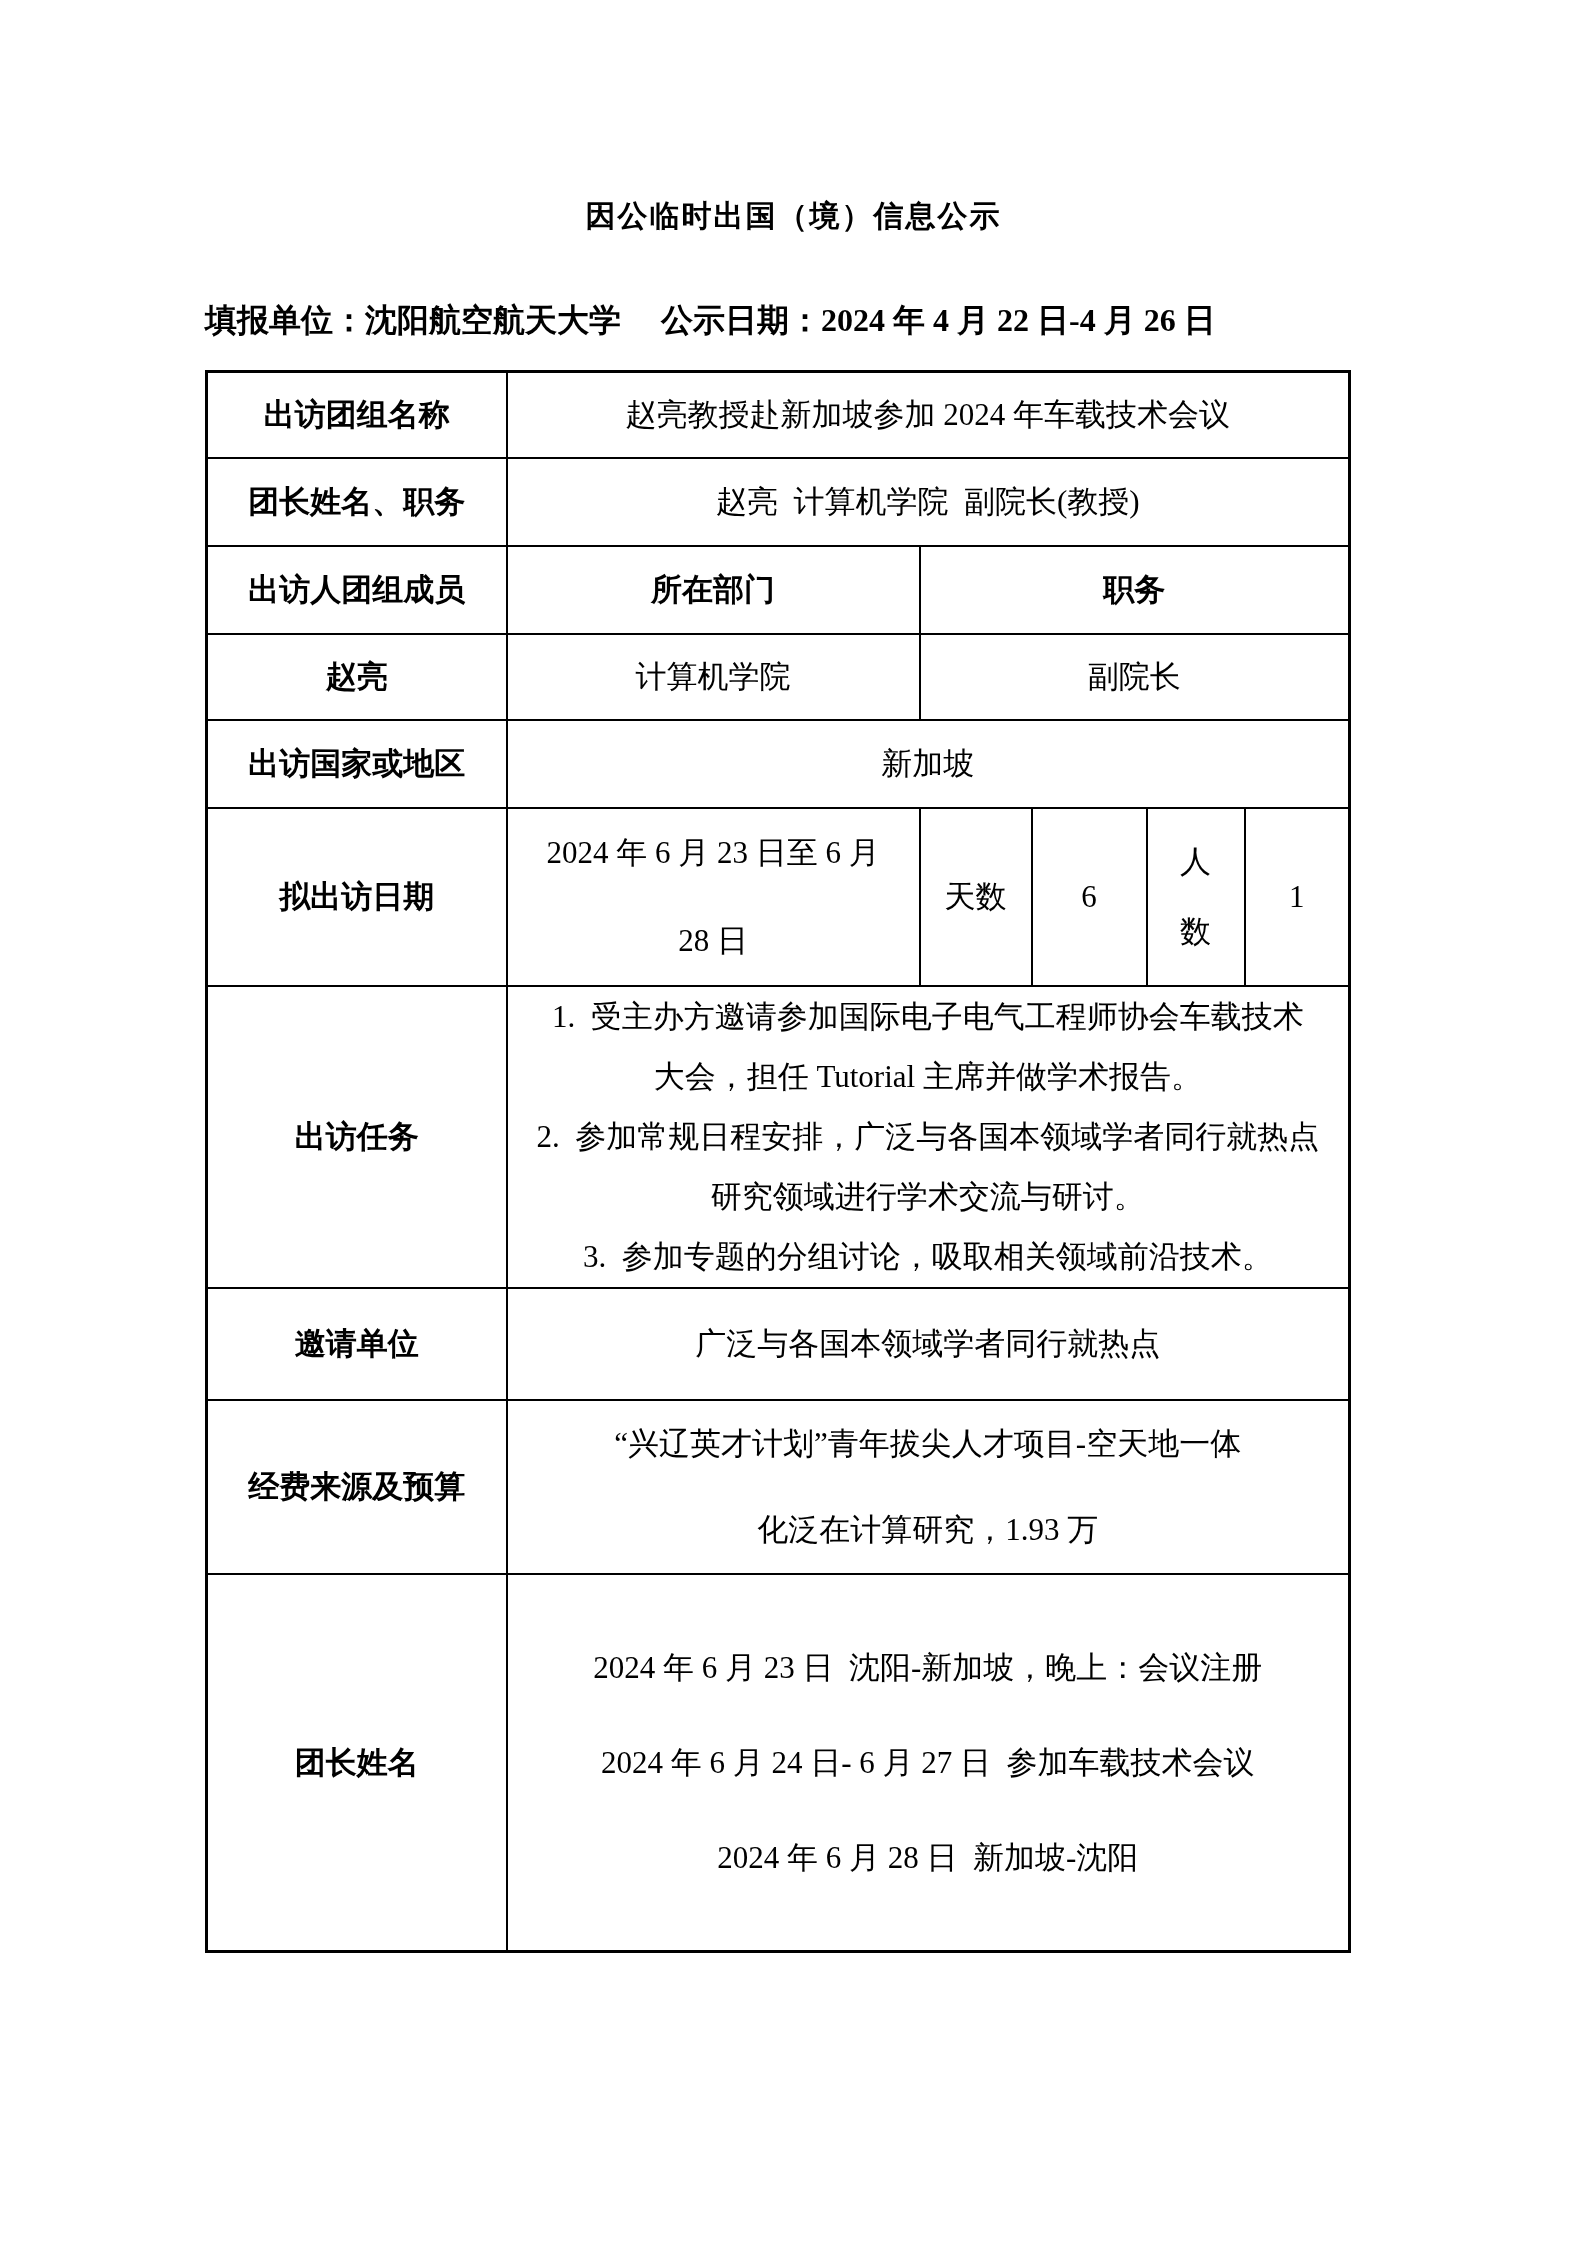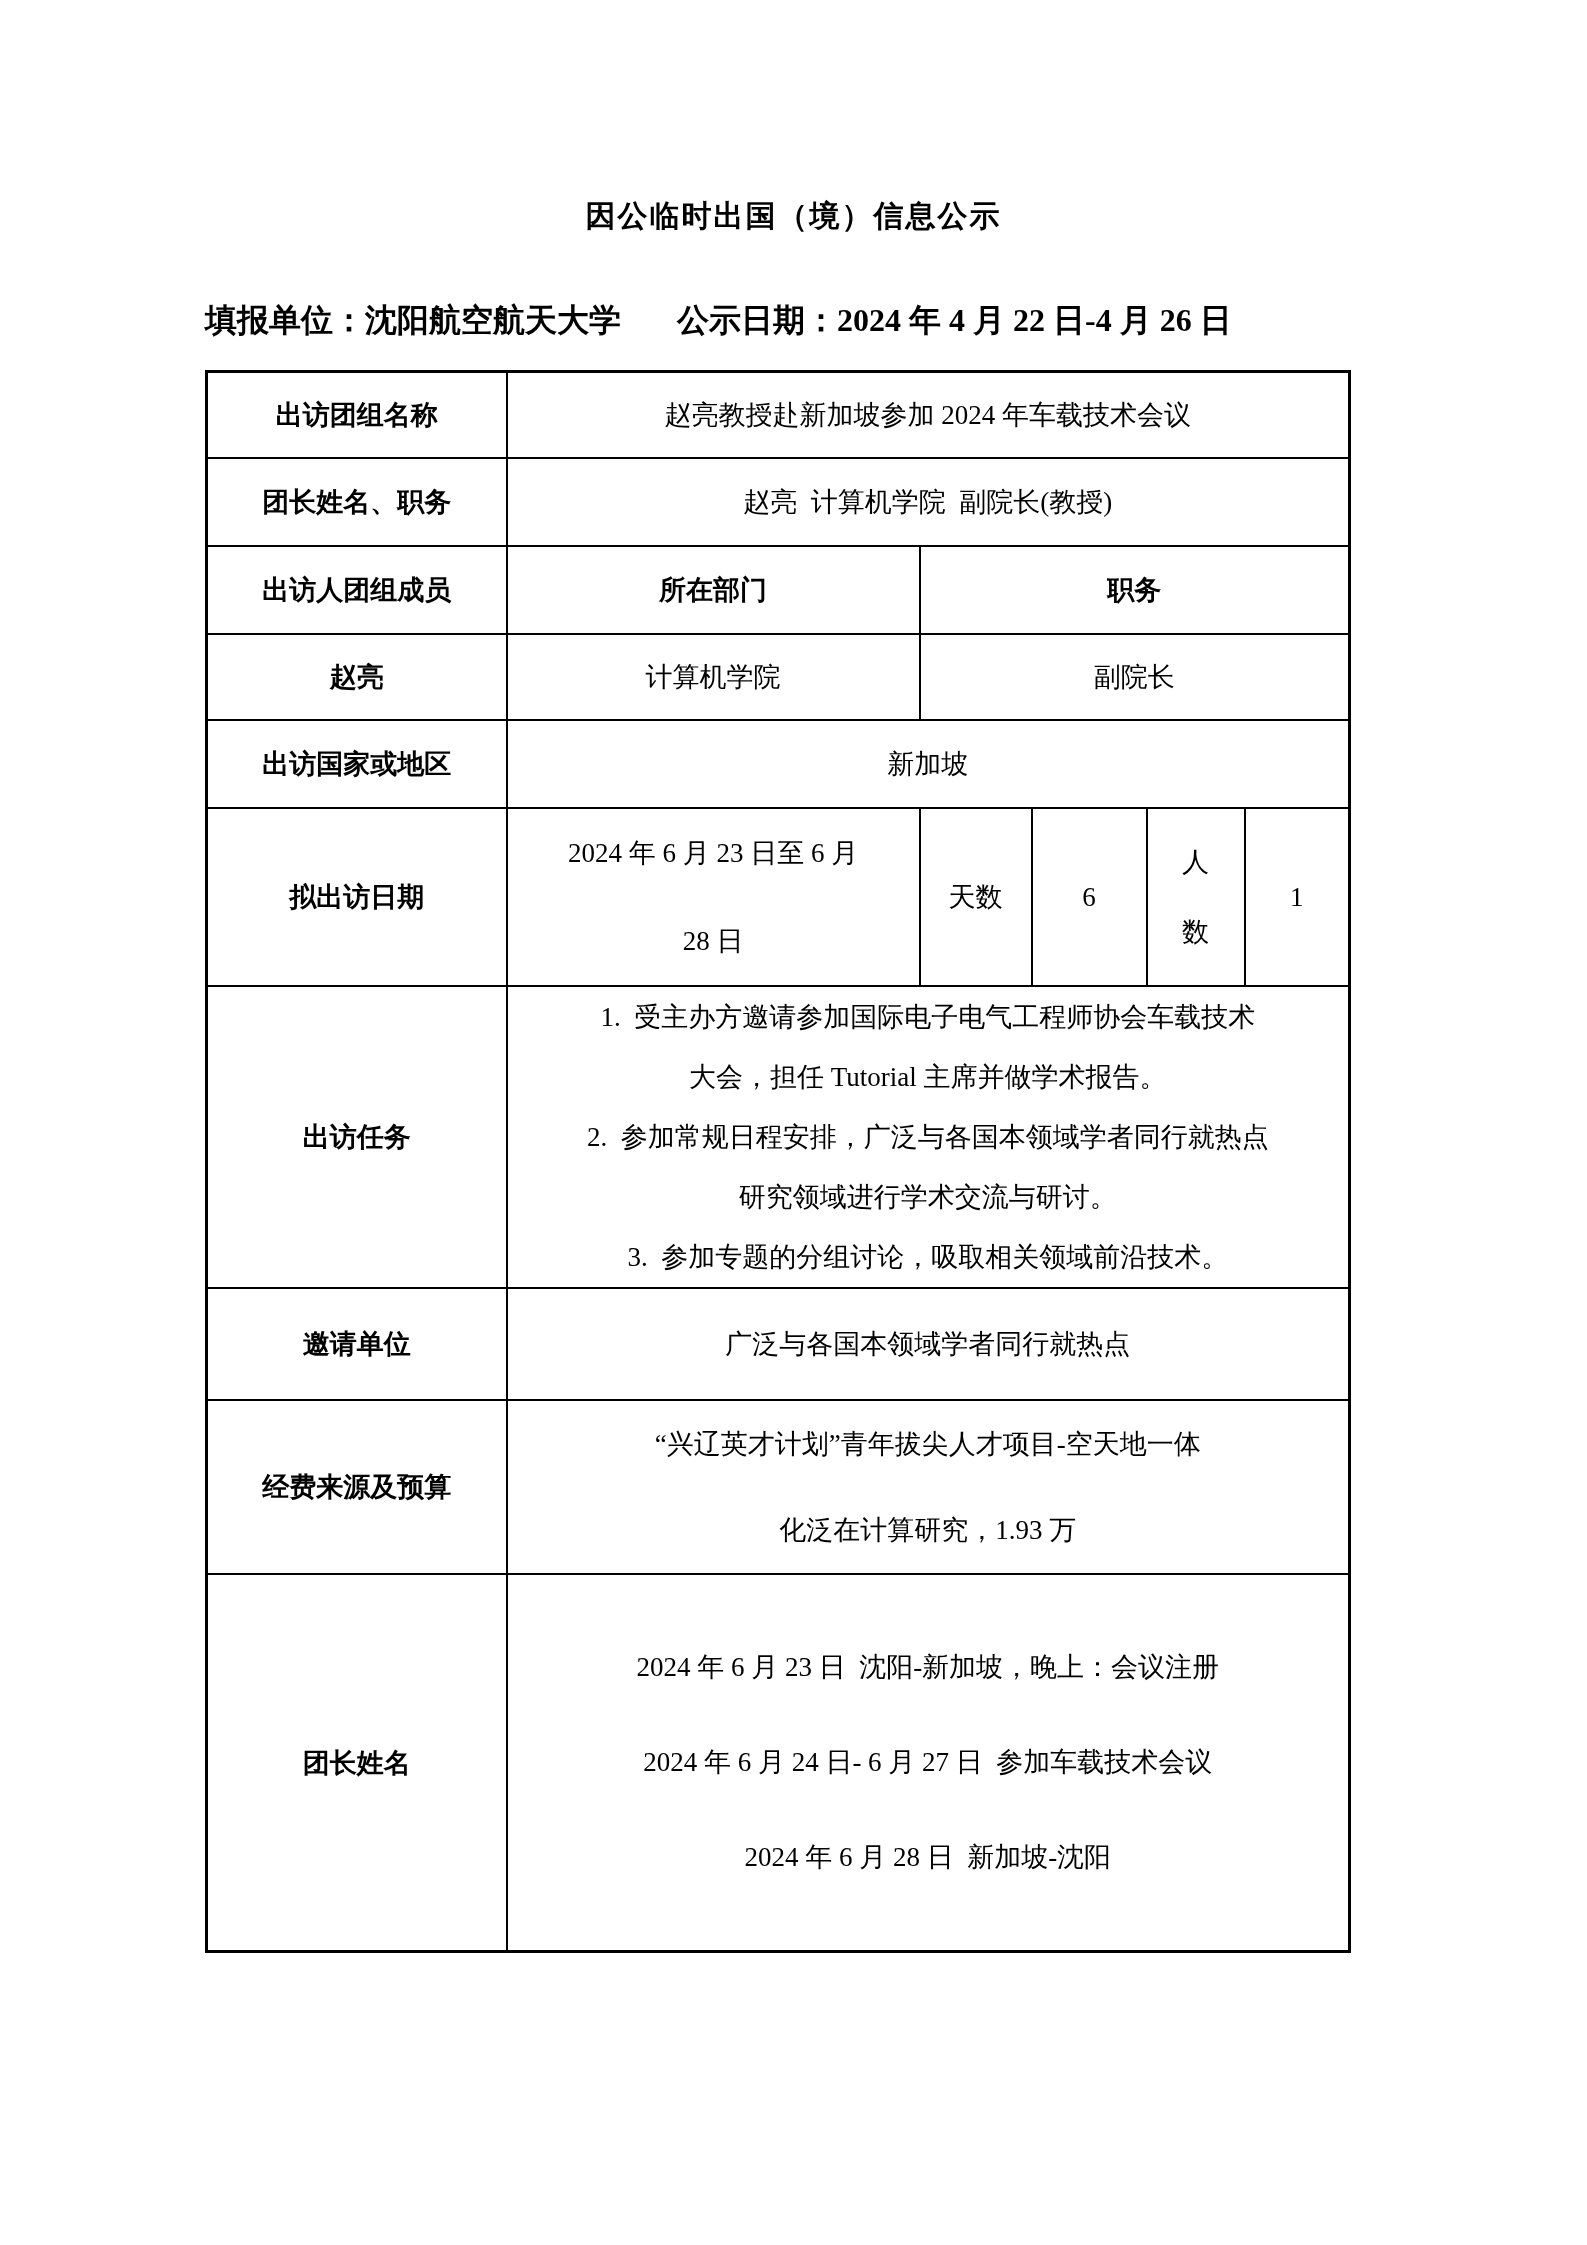--- a/index.html
+++ b/index.html
@@ -20,38 +20,38 @@
     font-size:30px;
     font-weight:bold;
     letter-spacing:2px;
     line-height:52px;
   }
   .meta {
     width:1143px;
     margin:58px 0 0 205px;
     display:flex;
     align-items:flex-end;
-    gap:56px;
+    gap:40px;
     font-size:32px;
     font-weight:bold;
     line-height:40px;
     white-space:nowrap;
   }
   table.info-table {
     width:1143px;
     margin:30px 0 0 205px;
     border-collapse:collapse;
     table-layout:fixed;
     border:3px solid #000;
   }
   table.info-table td {
     border:2px solid #000;
     text-align:center;
     vertical-align:middle;
-    font-size:27px;
+    font-size:31px;
     padding:0;
     overflow:hidden;
   }
   td.lbl { font-weight:bold; }
   td.left {
     text-align:left;
     padding:0 14px;
   }
   .prewrap { white-space:pre-wrap; }
   

